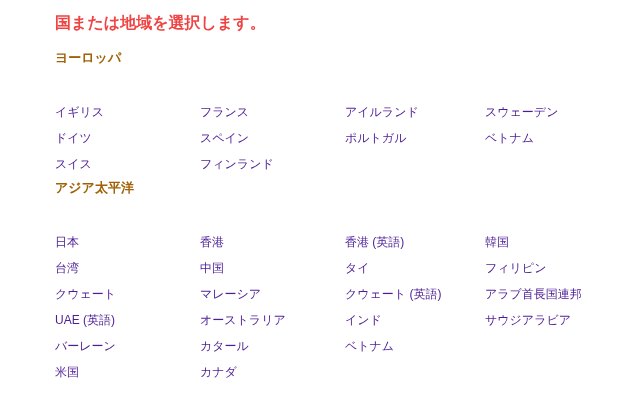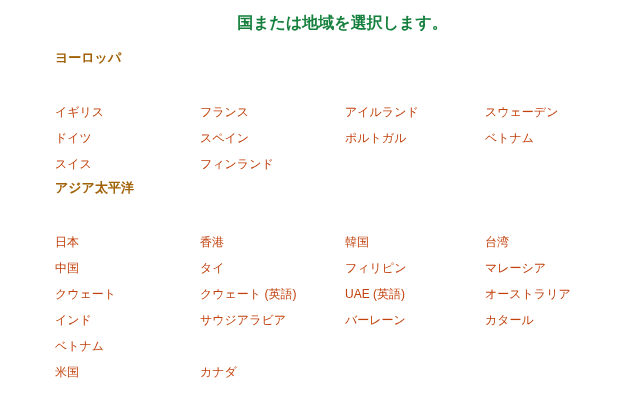--- a/index.html
+++ b/index.html
@@ -18,22 +18,21 @@
     width: 634px;
     height: 419px;
     padding: 12px 4px 0 55px;
     background: #ffffff;
   }
   .page-title {
     margin: 0;
     font-size: 16px;
     font-weight: 700;
     line-height: 22px;
-    text-align: center;
-    color: #15803d;
+    color: #ef4444;
   }
   .region-section {
     margin: 0;
   }
   .region-heading {
     margin: 26px 0 8px 0;
     font-size: 13px;
     font-weight: 700;
     line-height: 18px;
     color: #a16207;
@@ -43,21 +42,21 @@
   }
   .links-grid {
     display: grid;
     grid-template-columns: 145px 145px 140px auto;
     grid-auto-rows: 26px;
     align-items: center;
   }
   .country-link {
     font-size: 12px;
     line-height: 26px;
-    color: #c2410c;
+    color: #4c1d95;
     text-decoration: none;
     white-space: nowrap;
     justify-self: start;
     cursor: pointer;
     margin-top: 48px;
   }
 </style>
 </head>
 <body>
 
@@ -77,28 +76,30 @@
           <a class="country-link" href="#">ベトナム</a>
           <a class="country-link" href="#">スイス</a>
           <a class="country-link" href="#">フィンランド</a>
         </div>
       </section>
       <section class="region-section">
         <h2 class="region-heading">アジア太平洋</h2>
         <div class="links-grid">
           <a class="country-link" href="#">日本</a>
           <a class="country-link" href="#">香港</a>
+          <a class="country-link" href="#">香港 (英語)</a>
           <a class="country-link" href="#">韓国</a>
           <a class="country-link" href="#">台湾</a>
           <a class="country-link" href="#">中国</a>
           <a class="country-link" href="#">タイ</a>
           <a class="country-link" href="#">フィリピン</a>
+          <a class="country-link" href="#">クウェート</a>
           <a class="country-link" href="#">マレーシア</a>
-          <a class="country-link" href="#">クウェート</a>
           <a class="country-link" href="#">クウェート (英語)</a>
+          <a class="country-link" href="#">アラブ首長国連邦</a>
           <a class="country-link" href="#">UAE (英語)</a>
           <a class="country-link" href="#">オーストラリア</a>
           <a class="country-link" href="#">インド</a>
           <a class="country-link" href="#">サウジアラビア</a>
           <a class="country-link" href="#">バーレーン</a>
           <a class="country-link" href="#">カタール</a>
           <a class="country-link" href="#">ベトナム</a>
         </div>
       </section>
       <section class="region-section">

